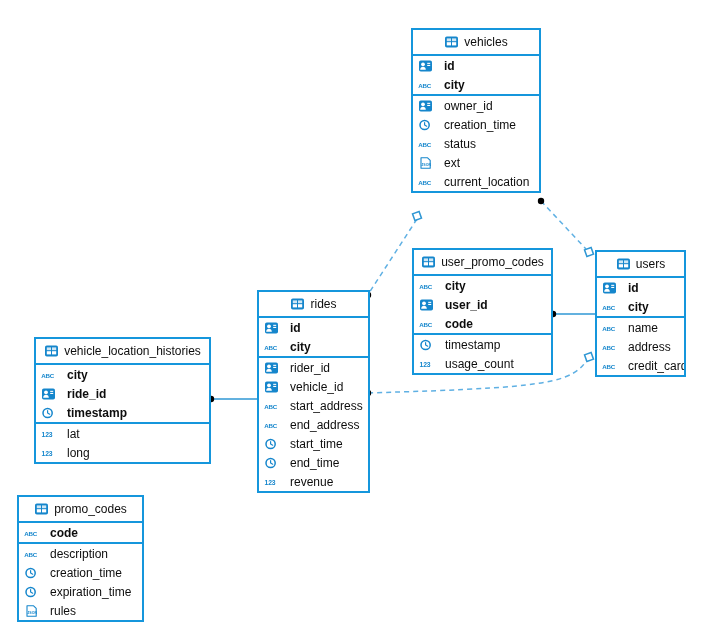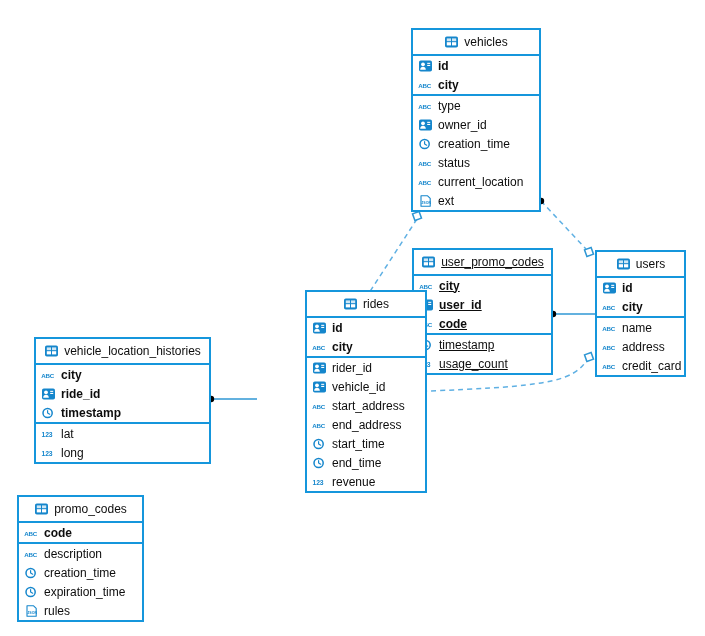--- a/index.html
+++ b/index.html
@@ -11,39 +11,39 @@
     position:absolute; box-sizing:border-box; background:#ffffff;
     border:2px solid #1596dc; z-index:2;
   }
   .tbl-header {
     height:24px; border-bottom:2px solid #1596dc;
     display:flex; align-items:center; justify-content:center; gap:5px;
     font-size:12px; font-weight:500; white-space:nowrap; overflow:hidden;
   }
   .sec-keys { border-bottom:2px solid #1596dc; }
   .row {
-    height:19px; display:flex; align-items:center; gap:5px;
+    height:19px; display:flex; align-items:center; gap:11px;
     padding:0 4px 0 5px; font-size:12px; white-space:nowrap; overflow:hidden;
   }
   .row.pk .lbl { font-weight:700; }
   .fld-icon { width:15px; height:12px; flex:0 0 15px; display:inline-flex; }
   .lbl { line-height:12px; }
   #wires { position:absolute; left:0; top:0; z-index:1; }
   .rel-line { fill:none; stroke-width:1.5px; }
   .rel-line.dashed { stroke:#5fафe3; }
   .rel-line.dashed { stroke:#5fb0e3; stroke-dasharray:5 4; }
   .rel-line.solid  { stroke:#2f97d4; }
   .rel-dot { fill:#000000; stroke:none; }
   .rel-diamond { fill:#ffffff; stroke:#2f97d4; stroke-width:1.5px; }
 
   
   #tbl-vehicles                   { left:411px; top:28px;  width:130px; }
-  #tbl-user_promo_codes           { left:412px; top:248px; width:141px;text-decoration:underline; }
+  #tbl-user_promo_codes           { left:412px; top:248px; width:141px; }
   #tbl-users                      { left:595px; top:250px; width:91px;  }
-  #tbl-rides                      { left:257px; top:290px; width:122px;margin-left:48px; }
+  #tbl-rides                      { left:257px; top:290px; width:113px; }
   #tbl-vehicle_location_histories { left:34px;  top:337px; width:177px; }
   #tbl-promo_codes                { left:17px;  top:495px; width:127px; }
 </style>
 </head>
 <body>
 
 <div id="canvas">
 
   <svg id="wires" width="705" height="636" viewBox="0 0 705 636">
     <g>
@@ -103,28 +103,20 @@
               <text x="0.2" y="8.6" font-size="6.2" font-weight="bold" letter-spacing="-0.2" fill="#1586cc" font-family="Liberation Sans, sans-serif">ABC</text>
             </svg>
           </span>
           <span class="lbl">city</span>
         </div>
       </div>
       <div>
         <div class="row">
           <span class="fld-icon">
             <svg width="15" height="12" viewBox="0 0 15 12">
-              <text x="0.2" y="8.6" font-size="6.2" font-weight="bold" letter-spacing="-0.2" fill="#1586cc" font-family="Liberation Sans, sans-serif">ABC</text>
-            </svg>
-          </span>
-          <span class="lbl">type</span>
-        </div>
-        <div class="row">
-          <span class="fld-icon">
-            <svg width="15" height="12" viewBox="0 0 15 12">
               <rect x="1" y="0.5" width="13" height="11" rx="1.8" fill="#1586cc"></rect>
               <circle cx="5" cy="4.3" r="1.9" fill="#ffffff"></circle>
               <path d="M2.2 9.8 C2.2 7.7 3.4 6.7 5 6.7 C6.6 6.7 7.8 7.7 7.8 9.8 Z" fill="#ffffff"></path>
               <rect x="9.2" y="2.8" width="3" height="1.1" fill="#ffffff"></rect>
               <rect x="9.2" y="4.9" width="3" height="1.1" fill="#ffffff"></rect>
             </svg>
           </span>
           <span class="lbl">owner_id</span>
         </div>
         <div class="row">
@@ -136,37 +128,37 @@
           </span>
           <span class="lbl">creation_time</span>
         </div>
         <div class="row">
           <span class="fld-icon">
             <svg width="15" height="12" viewBox="0 0 15 12">
               <text x="0.2" y="8.6" font-size="6.2" font-weight="bold" letter-spacing="-0.2" fill="#1586cc" font-family="Liberation Sans, sans-serif">ABC</text>
             </svg>
           </span>
           <span class="lbl">status</span>
-        </div>
-        <div class="row">
-          <span class="fld-icon">
-            <svg width="15" height="12" viewBox="0 0 15 12">
-              <text x="0.2" y="8.6" font-size="6.2" font-weight="bold" letter-spacing="-0.2" fill="#1586cc" font-family="Liberation Sans, sans-serif">ABC</text>
-            </svg>
-          </span>
-          <span class="lbl">current_location</span>
         </div>
         <div class="row">
           <span class="fld-icon">
             <svg width="15" height="12" viewBox="0 0 15 12">
               <path d="M3 0.8 H9.6 L12.2 3.4 V11.2 H3 Z" fill="#ffffff" stroke="#1586cc" stroke-width="1.1" stroke-linejoin="round"></path>
               <text x="3.3" y="9.4" font-size="3.6" font-weight="bold" fill="#1586cc" font-family="Liberation Sans, sans-serif">JSON</text>
             </svg>
           </span>
           <span class="lbl">ext</span>
+        </div>
+        <div class="row">
+          <span class="fld-icon">
+            <svg width="15" height="12" viewBox="0 0 15 12">
+              <text x="0.2" y="8.6" font-size="6.2" font-weight="bold" letter-spacing="-0.2" fill="#1586cc" font-family="Liberation Sans, sans-serif">ABC</text>
+            </svg>
+          </span>
+          <span class="lbl">current_location</span>
         </div>
       </div>
     </div>
   <div class="tbl" id="tbl-user_promo_codes">
       <div class="tbl-header">
         <span class="fld-icon">
           <svg width="15" height="12" viewBox="0 0 15 12">
             <rect x="1" y="0.5" width="13" height="11" rx="1.8" fill="#1586cc"></rect>
             <rect x="2.8" y="2.4" width="4.2" height="2.8" fill="#ffffff" opacity="0.8"></rect>
             <rect x="8" y="2.4" width="4.2" height="2.8" fill="#ffffff" opacity="0.8"></rect>

